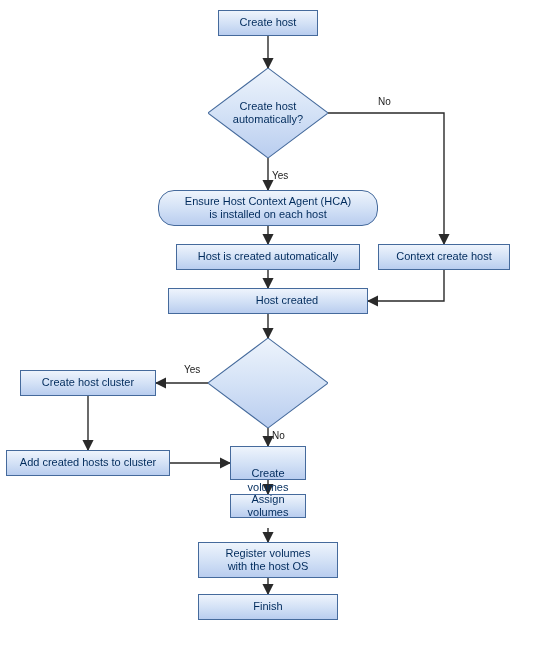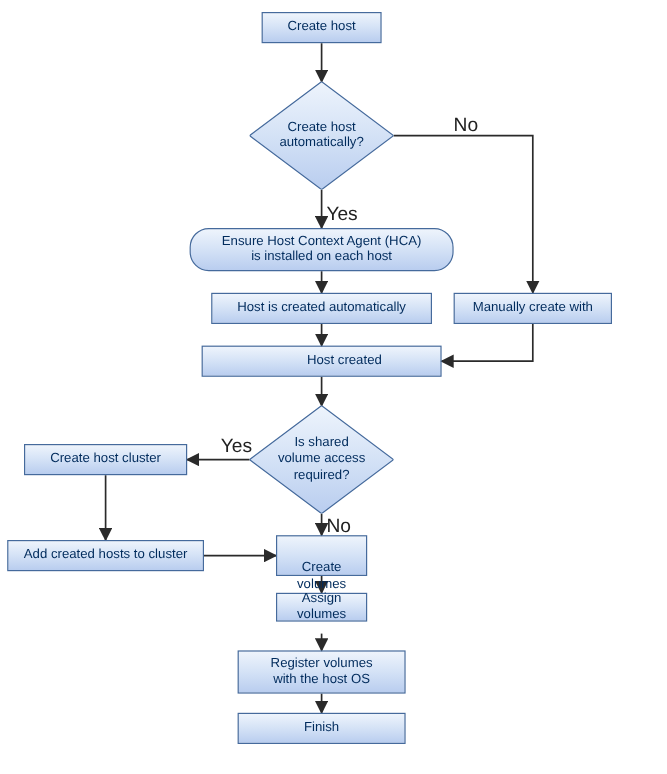--- a/index.html
+++ b/index.html
@@ -41,21 +41,21 @@
     width: 100%; height: 100%;
     z-index: 0;
   }
   .diamond .dlabel {
     position: relative;
     z-index: 1;
     padding: 0 14px;
   }
   .edge-label {
     position: absolute;
-    font-size: 16px;
+    font-size: 10px;
     color: #222;
   }
 </style>
 </head>
 <body>
 
 <svg width="556" height="645">
   <defs>
     <marker id="arrow" viewBox="0 0 10 10" refX="9" refY="5" markerWidth="8" markerHeight="8" orient="auto-start-reverse">
       <path d="M 0 0 L 10 5 L 0 10 z" fill="#2a2a2a"></path>
@@ -113,34 +113,31 @@
 <div class="box" style="left:158px; top:190px; width:220px; height:36px;border-radius:16px;">
   <span style="white-space:pre-line;">Ensure Host Context Agent (HCA)
 is installed on each host</span>
 </div>
 
 <div class="box" style="left:176px; top:244px; width:184px; height:26px;">
   <span>Host is created automatically</span>
 </div>
 
 <div class="box" style="left:378px; top:244px; width:132px; height:26px;">
-  <span>Manually create with</span>
+  <span>Context create host</span>
 </div>
 
 <div class="box" style="left:168px; top:288px; width:200px; height:26px;padding-left:44px;">
   <span>Host created</span>
 </div>
 
 <div class="diamond" style="left:208px; top:338px; width:120px; height:90px;">
   <svg class="shape" viewBox="0 0 100 100" preserveAspectRatio="none">
     <polygon points="50,0 100,50 50,100 0,50" fill="url(#dgrad)" stroke="#456a9c" stroke-width="1"></polygon>
   </svg>
-  <span class="dlabel" style="white-space:pre-line;">Is shared
-volume access
-required?</span>
 </div>
 
 <div class="box" style="left:20px; top:370px; width:136px; height:26px;">
   <span>Create host cluster</span>
 </div>
 
 <div class="box" style="left:6px; top:450px; width:164px; height:26px;">
   <span>Add created hosts to cluster</span>
 </div>
 

